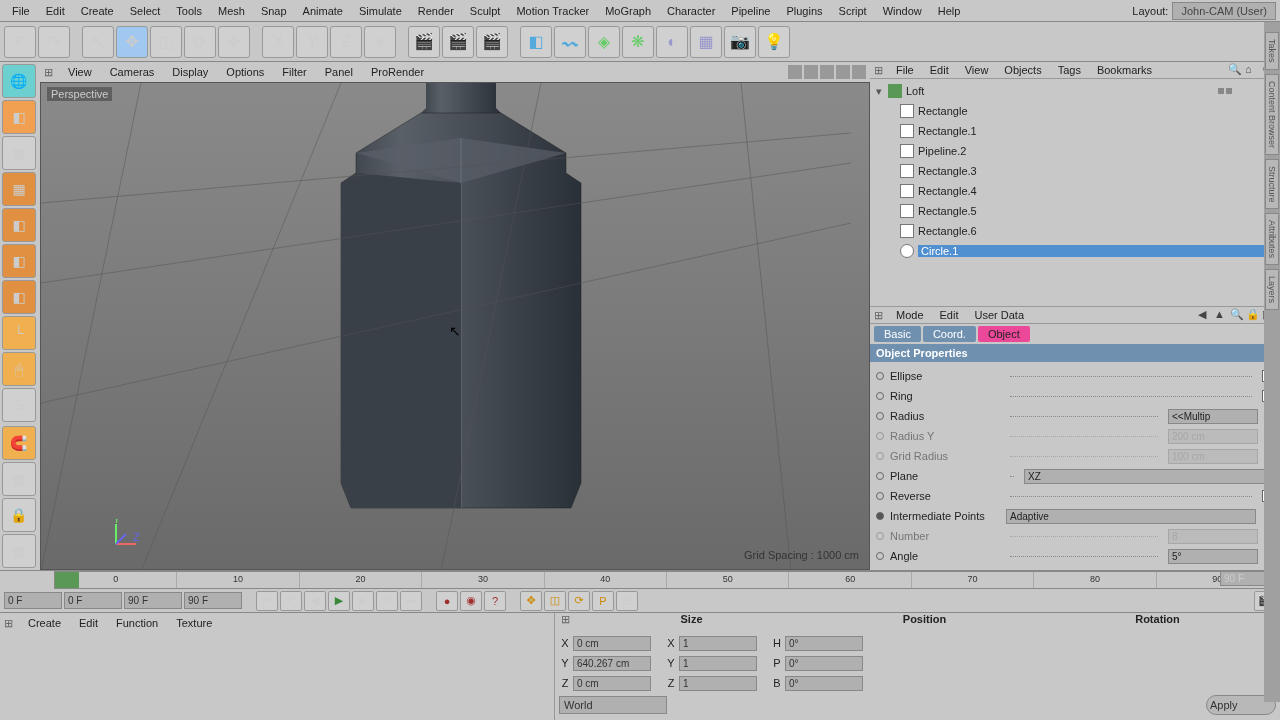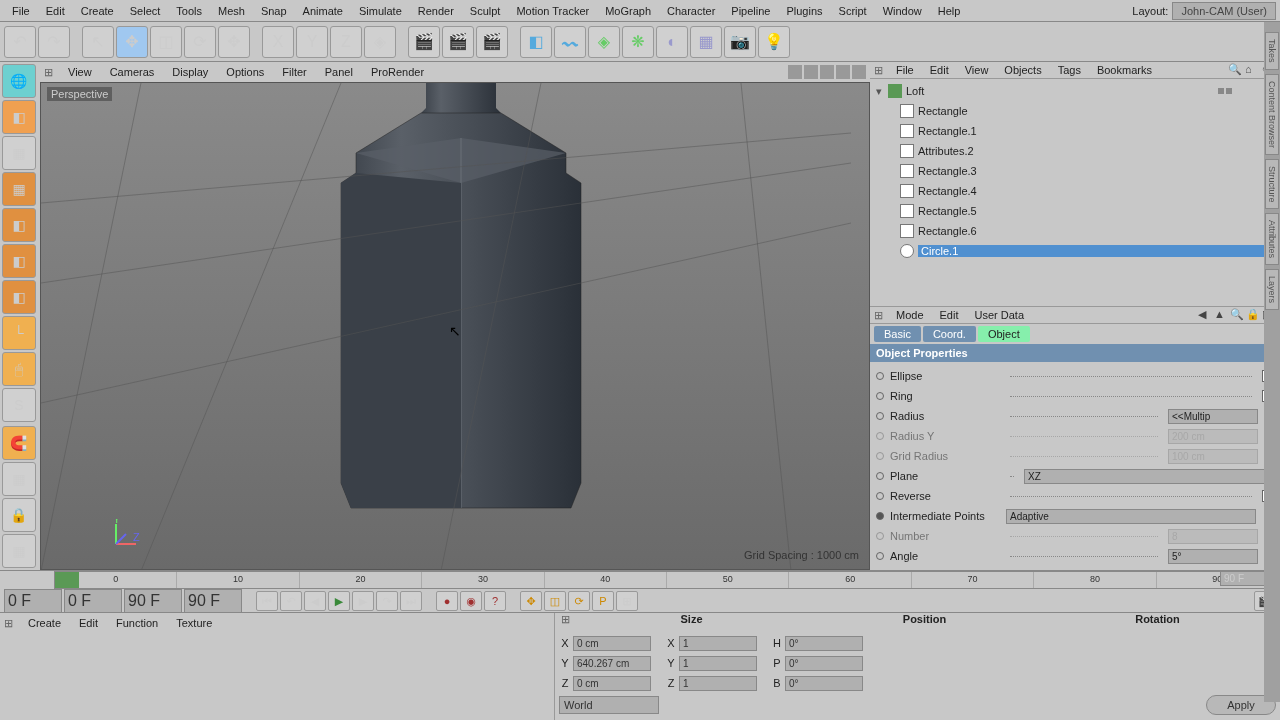--- a/index.html
+++ b/index.html
@@ -45,57 +45,57 @@
 .om-tree .row .vis span{width:6px;height:6px;background:#888;display:inline-block}
 .om-tree .child{padding-left:28px}
 .attr-menu{background:#c8c8c8;height:23px;display:flex;align-items:center;padding:0 4px;border-top:1px solid #999;border-bottom:1px solid #999}
 .attr-menu .aitem{padding:2px 8px;color:#222;cursor:pointer}
 .attr-menu .aicons{margin-left:auto;display:flex;gap:2px}
 .attr-menu .aicons span{width:14px;height:14px;display:inline-block;color:#444}
 .attr-header{background:#c8c8c8;padding:4px 6px;color:#222;display:flex;align-items:center;gap:4px}
 .attr-header .circ-ico{width:14px;height:14px;border:2px solid #5090d0;border-radius:50%}
 .attr-tabs{display:flex;gap:2px;padding:2px 4px;background:#c8c8c8}
 .attr-tabs .tab{padding:2px 10px;background:#7090b0;color:#fff;border-radius:2px;cursor:pointer}
-.attr-tabs .tab.active{background:#86efac;color:#222}
+.attr-tabs .tab.active{background:#ec4899;color:#222}
 .attr-section-title{background:#7090b0;color:#fff;padding:3px 6px;font-weight:bold}
 .attr-body{background:#c8c8c8;padding:4px 6px;color:#222;flex:1}
 .attr-row{display:flex;align-items:center;height:20px;gap:6px}
 .attr-row .bullet{width:8px;height:8px;border:1px solid #666;border-radius:50%}
 .attr-row .bullet.filled{background:#555}
 .attr-row .label{width:110px}
 .attr-row .dots{flex:1;border-bottom:1px dotted #888;height:1px;margin:0 4px}
 .attr-row .chk{width:12px;height:12px;border:1px solid #666;background:#fff}
 .attr-row .val{width:90px;background:#b0b0b0;border:1px solid #888;padding:1px 3px;font-size:10px}
 .attr-row .val.dim{color:#888}
 .attr-row .dd{width:250px;background:#b0b0b0;border:1px solid #888;padding:1px 3px;font-size:10px}
 .attr-row .spin{width:10px;display:flex;flex-direction:column}
 .attr-row .spin span{height:6px;background:#999;border:1px solid #777;font-size:6px;line-height:4px;text-align:center}
 .timeline-area{height:42px;background:#c8c8c8;display:flex;flex-direction:column;border-top:1px solid #888}
 .tl-ruler{height:18px;background:linear-gradient(90deg,#5a9955 0%,#5a9955 2%,#c8c8c8 2%);position:relative;margin:0 40px 0 54px;border:1px solid #888;display:flex}
 .tl-ruler .tick{flex:1;text-align:center;color:#333;font-size:9px;border-right:1px solid #aaa;padding-top:2px}
 .tl-frame{position:absolute;right:8px;width:52px;background:#b0b0b0;border:1px solid #888;padding:1px 3px;font-size:10px;top:0}
 .tl-controls{height:24px;display:flex;align-items:center;padding:0 4px;gap:2px}
-.tl-controls .fld{width:58px;background:#b0b0b0;border:1px solid #888;padding:2px 3px;font-size:16px;color:#333}
+.tl-controls .fld{width:58px;background:#b0b0b0;border:1px solid #888;padding:2px 3px;font-size:10px;color:#333}
 .tl-controls .pbtn{width:22px;height:20px;background:#d0d0d0;border:1px solid #999;display:flex;align-items:center;justify-content:center;border-radius:2px;cursor:pointer;font-size:11px}
 .tl-controls .pbtn.rec{color:#a03030}
 .tl-controls .pbtn.green{color:#3a8a3a}
 .bottom-panels{height:115px;display:flex;background:#c8c8c8;border-top:1px solid #888}
 .mat-panel{width:555px;border-right:1px solid #999}
 .mat-menu{height:20px;display:flex;align-items:center;padding:0 4px;gap:2px;color:#222}
 .mat-menu .matitem{padding:2px 8px;cursor:pointer}
 .coord-panel{flex:1;padding:0}
 .coord-header{height:20px;display:flex;color:#222;padding:0 6px}
 .coord-header .ch{flex:1;text-align:center;font-weight:bold}
 .coord-row{display:flex;align-items:center;height:20px;padding:0 4px;gap:2px}
 .coord-row .axl{width:12px;text-align:center;color:#222}
 .coord-row .cfld{width:78px;background:#b0b0b0;border:1px solid #888;padding:1px 3px;font-size:10px;color:#333}
 .coord-row .sp{width:10px}
 .coord-bottom{display:flex;align-items:center;padding:2px 4px;gap:4px}
-.coord-bottom .dd{width:100px;background:#b0b0b0;border:1px solid #888;padding:2px 4px;color:#333}
-.coord-bottom .apply{margin-left:auto;width:70px;background:#b8b8b8;border:1px solid #888;padding:3px;text-align:center;color:#333;border-radius:10px}
+.coord-bottom .dd{width:108px;background:#b0b0b0;border:1px solid #888;padding:2px 4px;color:#333}
+.coord-bottom .apply{margin-left:auto;width:70px;background:#b8b8b8;border:1px solid #888;padding:3px;text-align:left;color:#333;border-radius:10px}
 .right-sidebar{position:absolute;right:0;top:22px;width:16px;height:680px;background:#a0a0a0;display:flex;flex-direction:column;align-items:center;padding-top:10px;gap:4px}
 .right-sidebar .rtab{writing-mode:vertical-rl;padding:6px 1px;color:#555;font-size:9px;background:#b8b8b8;border:1px solid #888}
 svg.bottle-svg{width:100%;height:100%}
 </style>
 </head>
 <body>
 
 <div class="menubar">
   <span class="mitem">File</span>
   <span class="mitem">Edit</span>
@@ -268,21 +268,21 @@
         <div class="row child ">
           <span class="ico rect"></span>
           <span class="name">Rectangle.1</span>
           <span class="vis">
             <span></span>
             <span></span>
           </span>
         </div>
         <div class="row child ">
           <span class="ico rect"></span>
-          <span class="name">Attributes.2</span>
+          <span class="name">Pipeline.2</span>
           <span class="vis">
             <span></span>
             <span></span>
           </span>
         </div>
         <div class="row child ">
           <span class="ico rect"></span>
           <span class="name">Rectangle.3</span>
           <span class="vis">
             <span></span>

